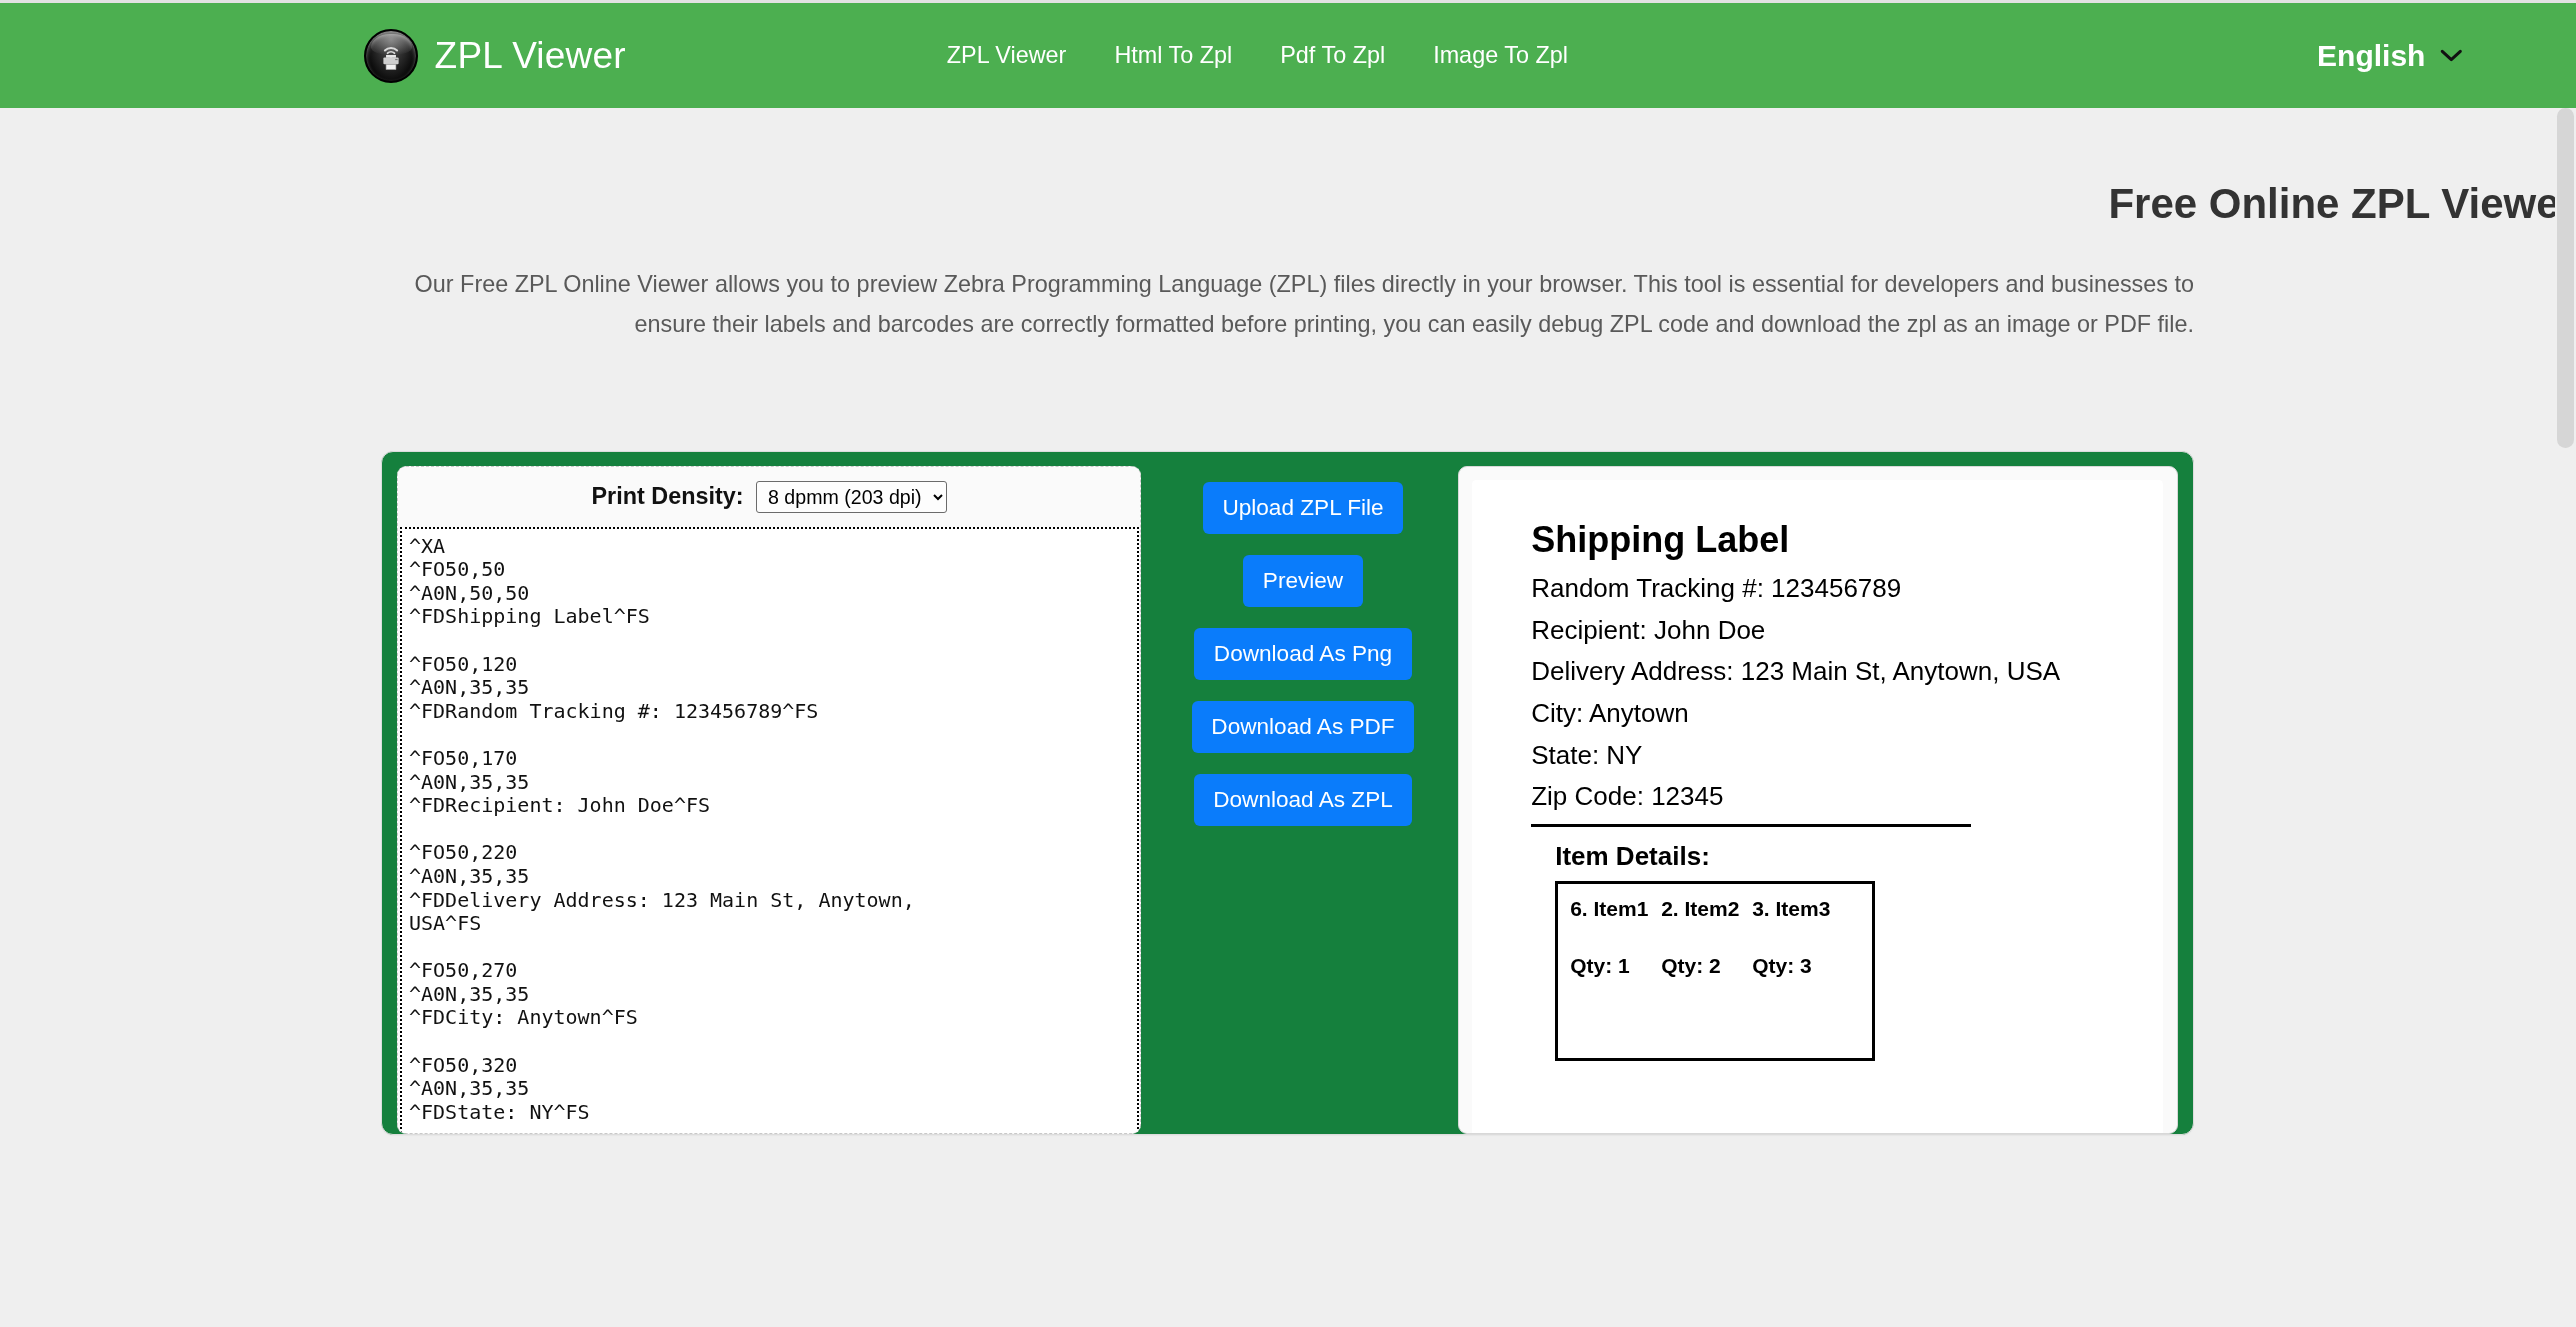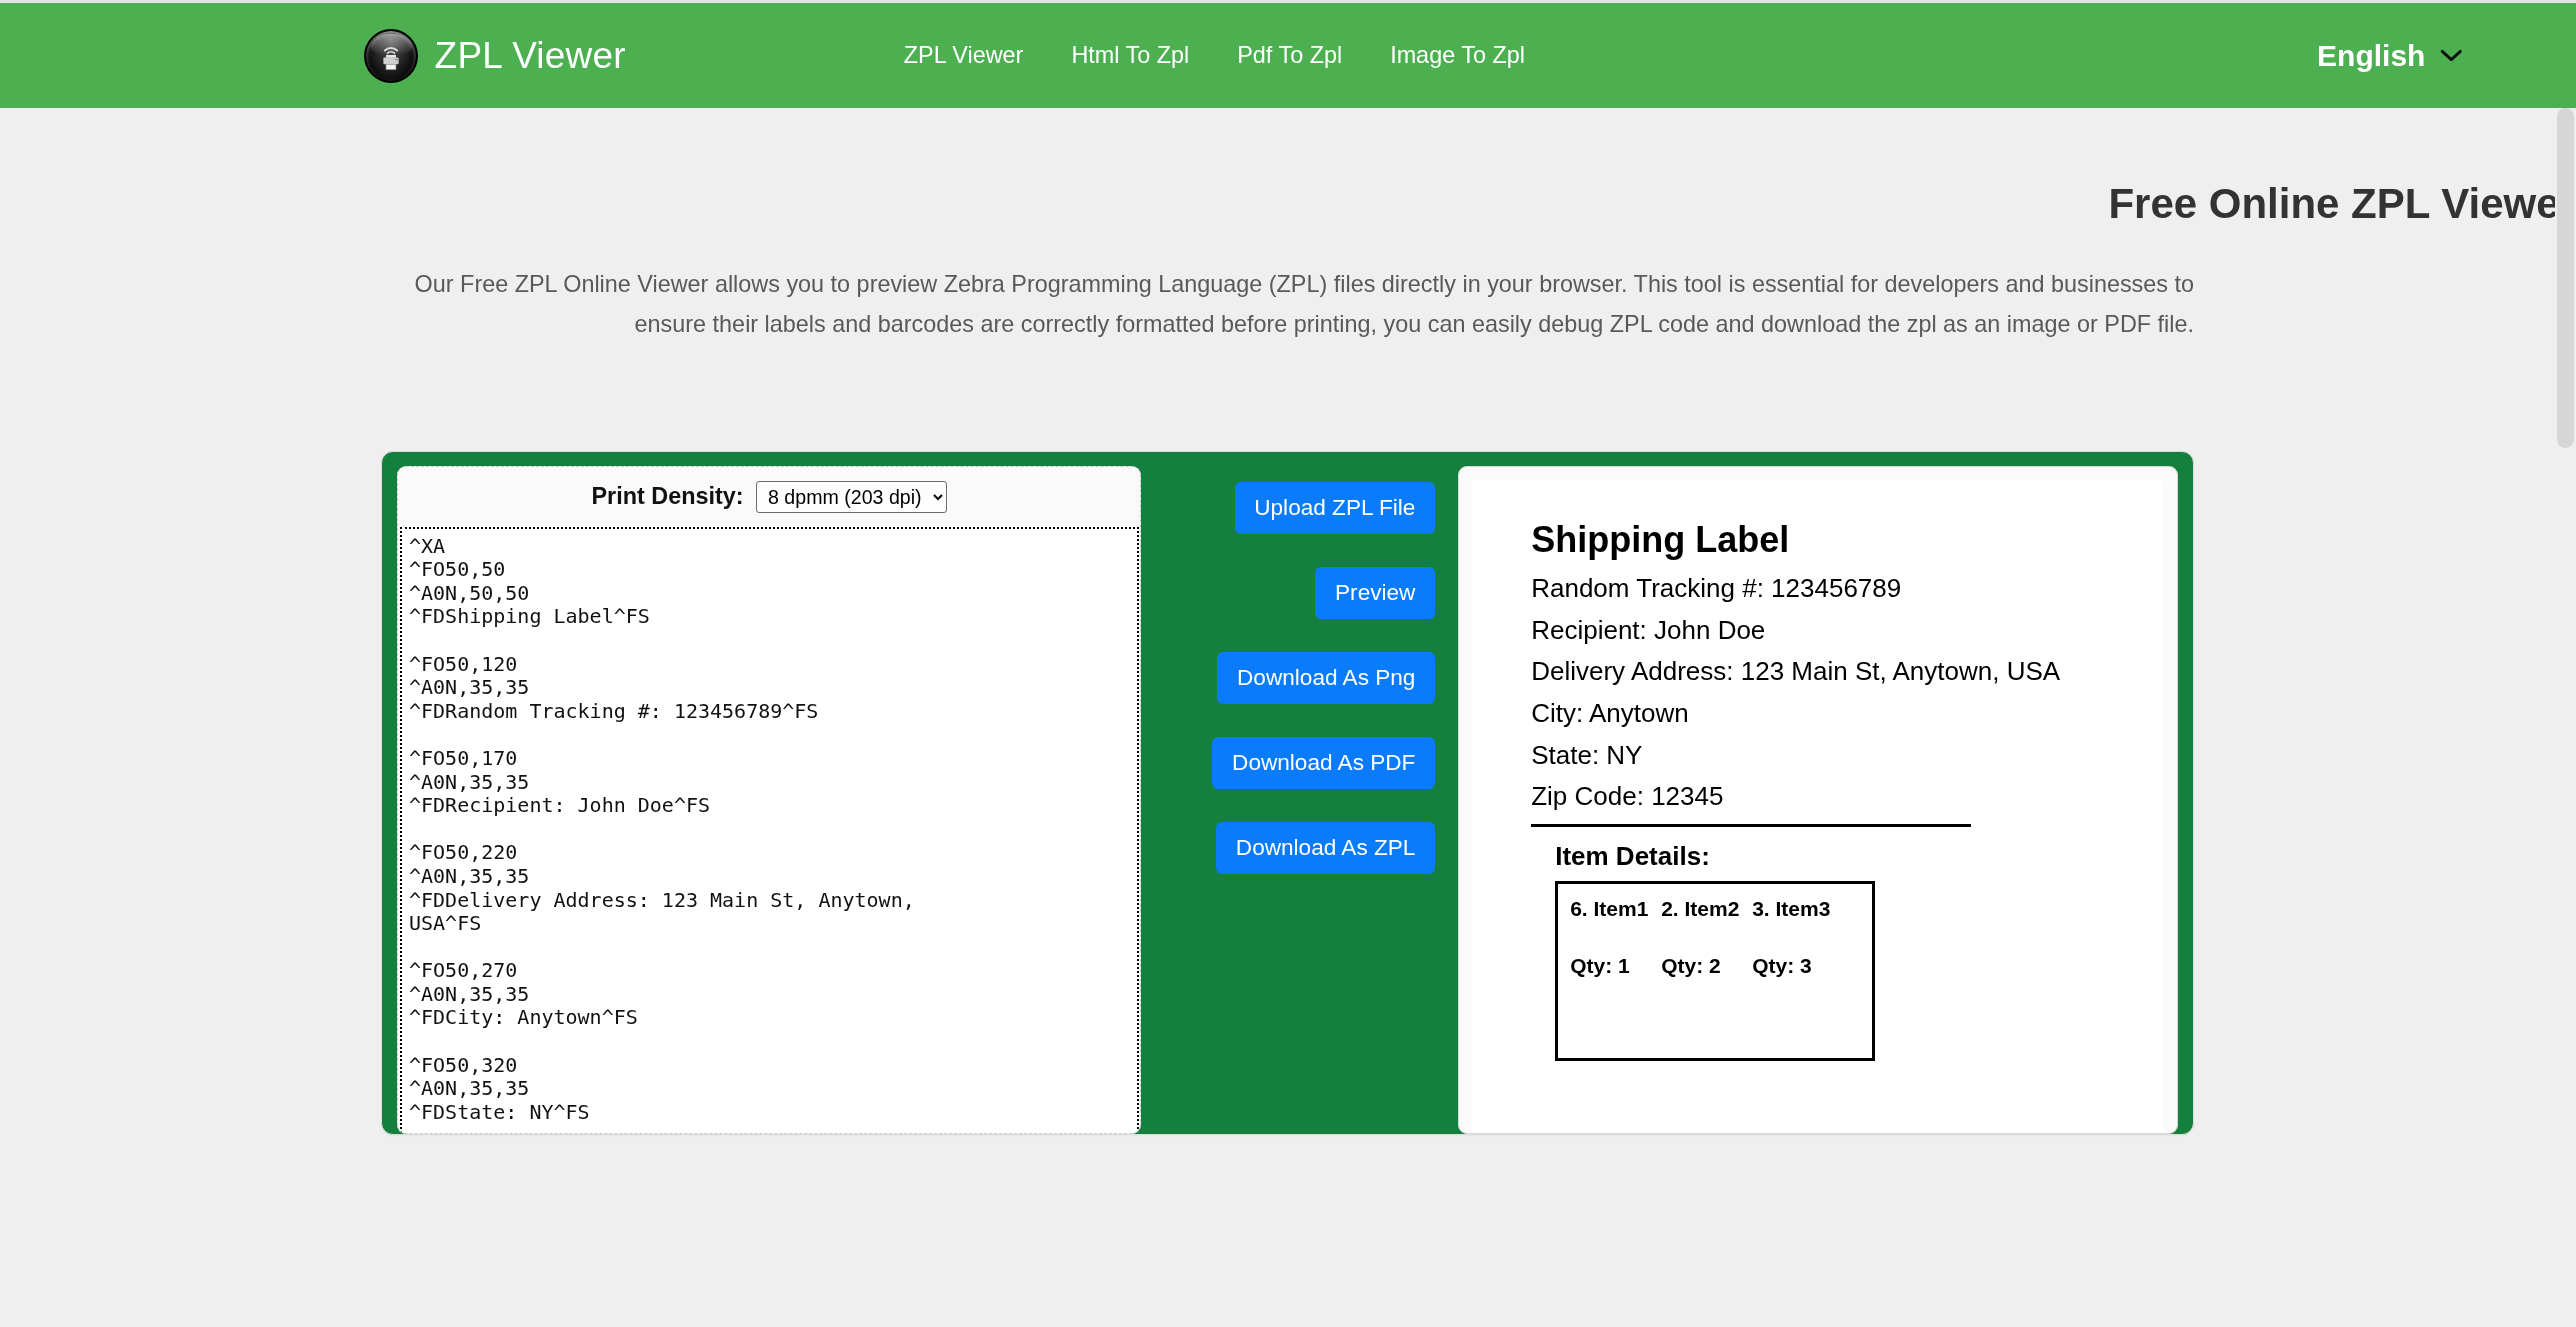--- a/index.html
+++ b/index.html
@@ -12,20 +12,21 @@
   }
   #root { position: relative; width: 2576px; height: 1327px; background: #efefef; }
 
   
   .navbar {
     position: absolute; top: 0; left: 0;
     width: 2576px; height: 108px;
     background: #4CAF50;
     display: flex; align-items: center;
     border-top: 3px solid #e2e2e2;
+    gap: 43px;
   }
   .brand { display: flex; align-items: center; margin-left: 364px; }
   .brand-logo {
     width: 54px; height: 54px; border-radius: 50%;
     background: radial-gradient(ellipse at 50% 18%, #5e5e5e 0%, #2b2b2b 42%, #0a0a0a 72%, #000 100%);
     border: 2.3px solid #000;
     box-shadow: inset 0 2.3px 4.5px rgba(255,255,255,.45);
     position: relative; flex: 0 0 auto;
   }
   .brand-logo .gloss {
@@ -111,22 +112,22 @@
     white-space: pre;
     overflow: hidden;
     resize: none;
     outline: none;
   }
 
   
   .buttons-col {
     width: 294px; flex: 0 0 auto;
     padding: 16.6px 0 0 30px;
-    display:flex; flex-direction: column; align-items: flex-end;
-    gap: 33px;
+    display:flex; flex-direction: column; align-items: center;
+    gap: 21px;
   }
   .btn {
     background: #0a7cfb; color:#fff;
     border: none; border-radius: 6px;
     font-family: "Liberation Sans", sans-serif;
     font-size: 22.6px;
     padding: 13px 19.6px;
     cursor: pointer;
     white-space: nowrap;
     text-align:center;

